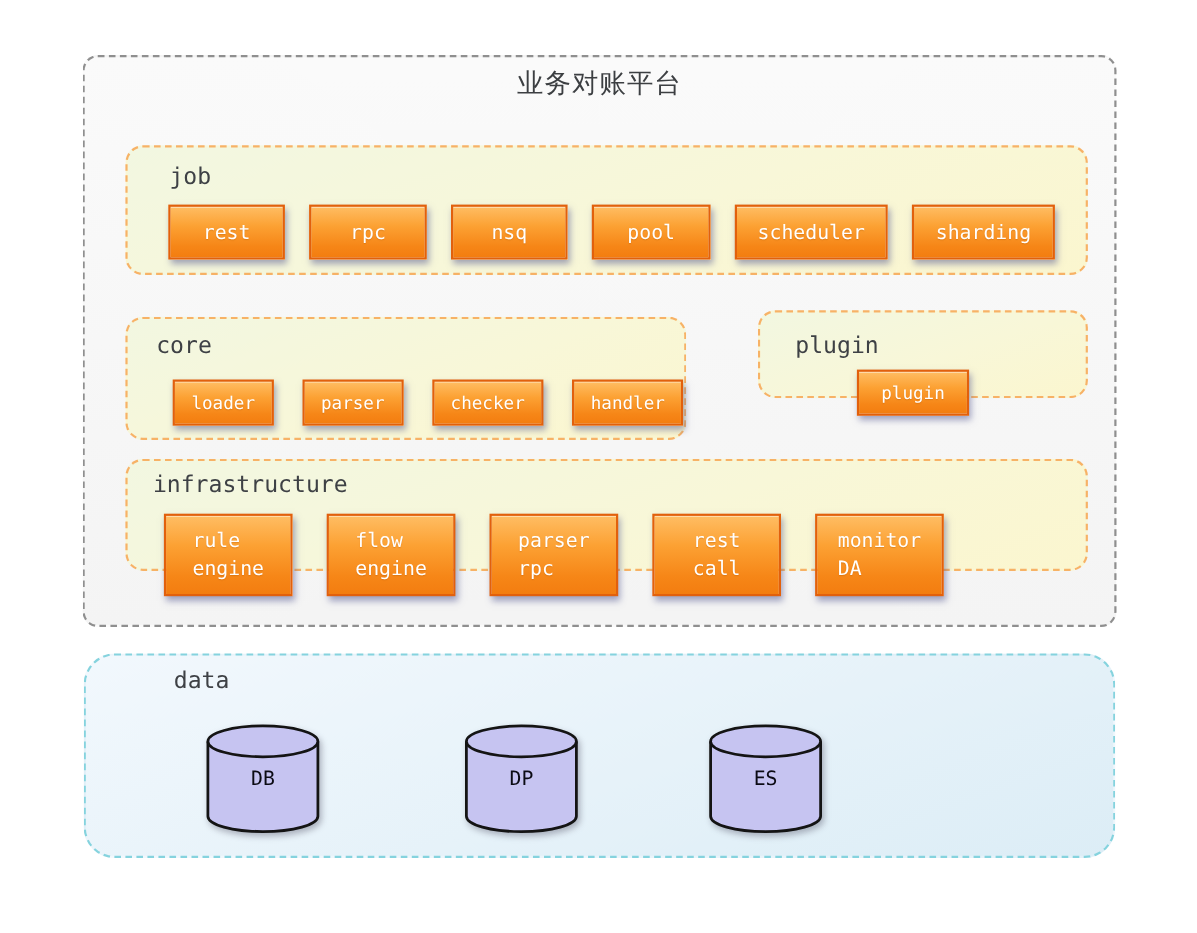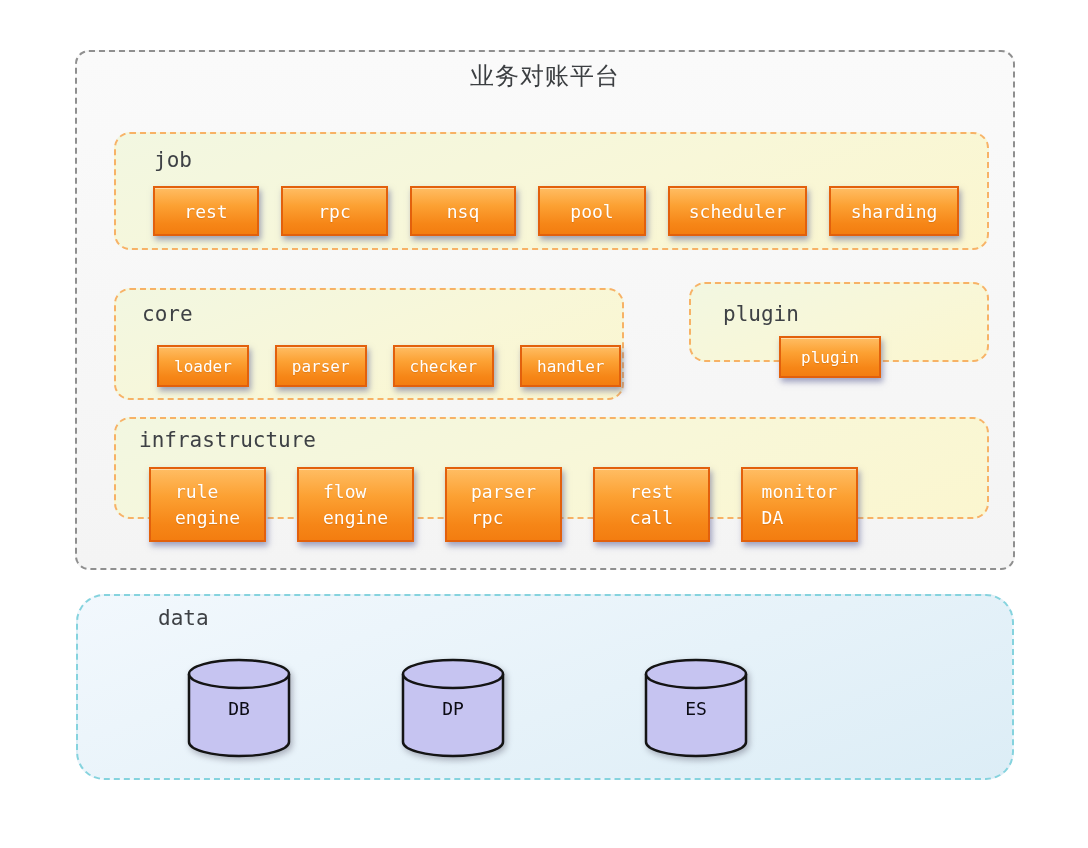--- a/index.html
+++ b/index.html
@@ -73,21 +73,21 @@
   .cylinder {
     position:absolute; width:104px; height:100px; top:62px;
     filter:drop-shadow(2px 3px 3px rgba(90,90,110,0.45));
     margin-left:32px;
   }
   .cylinder svg { display:block; }
   .cyl-label {
     position:absolute; left:0; top:40px; width:100%;
     text-align:center; font-size:18px; color:#0b0b14;
   }
-  .cyl-0 { left:77px; }  .cyl-1 { left:291px; }
+  .cyl-0 { left:77px; }  .cyl-1 { left:312px; }
   .cyl-2 { left:534px; } .cyl-3 { left:771px; }
 </style>
 </head>
 <body>
 
 <div class="canvas">
 
   <div class="platform">
     <div class="platform-title">业务对账平台</div>
 

